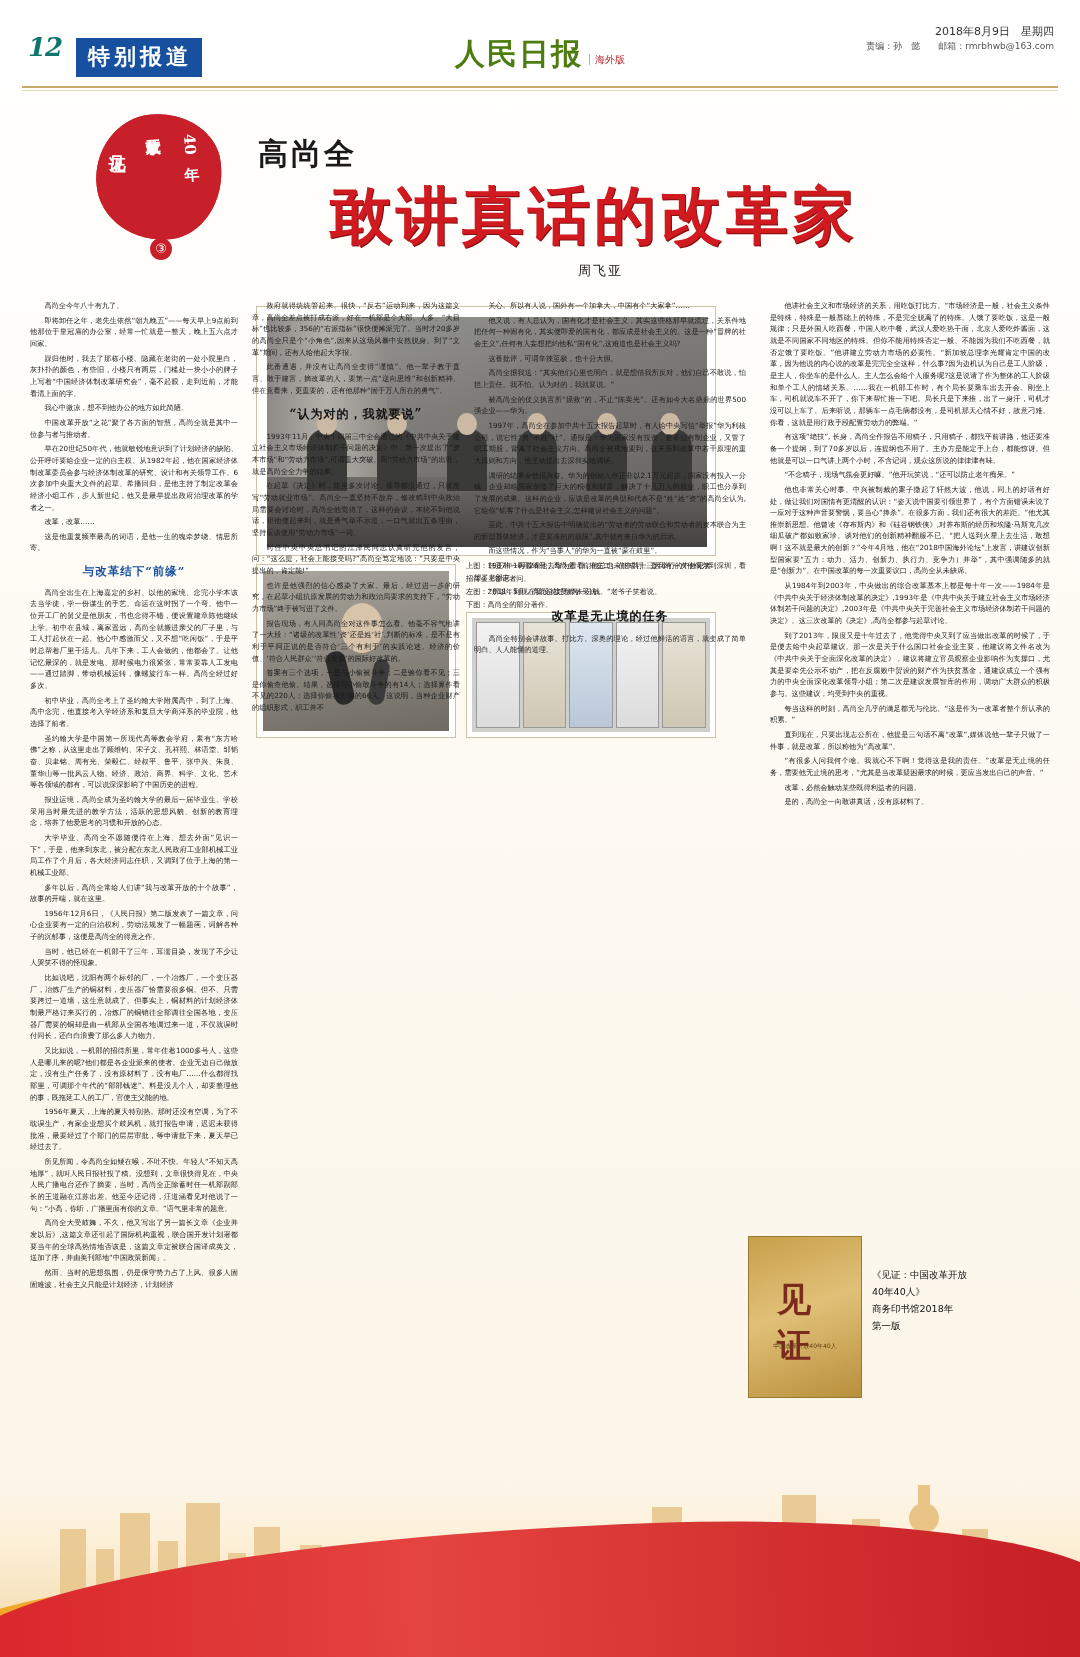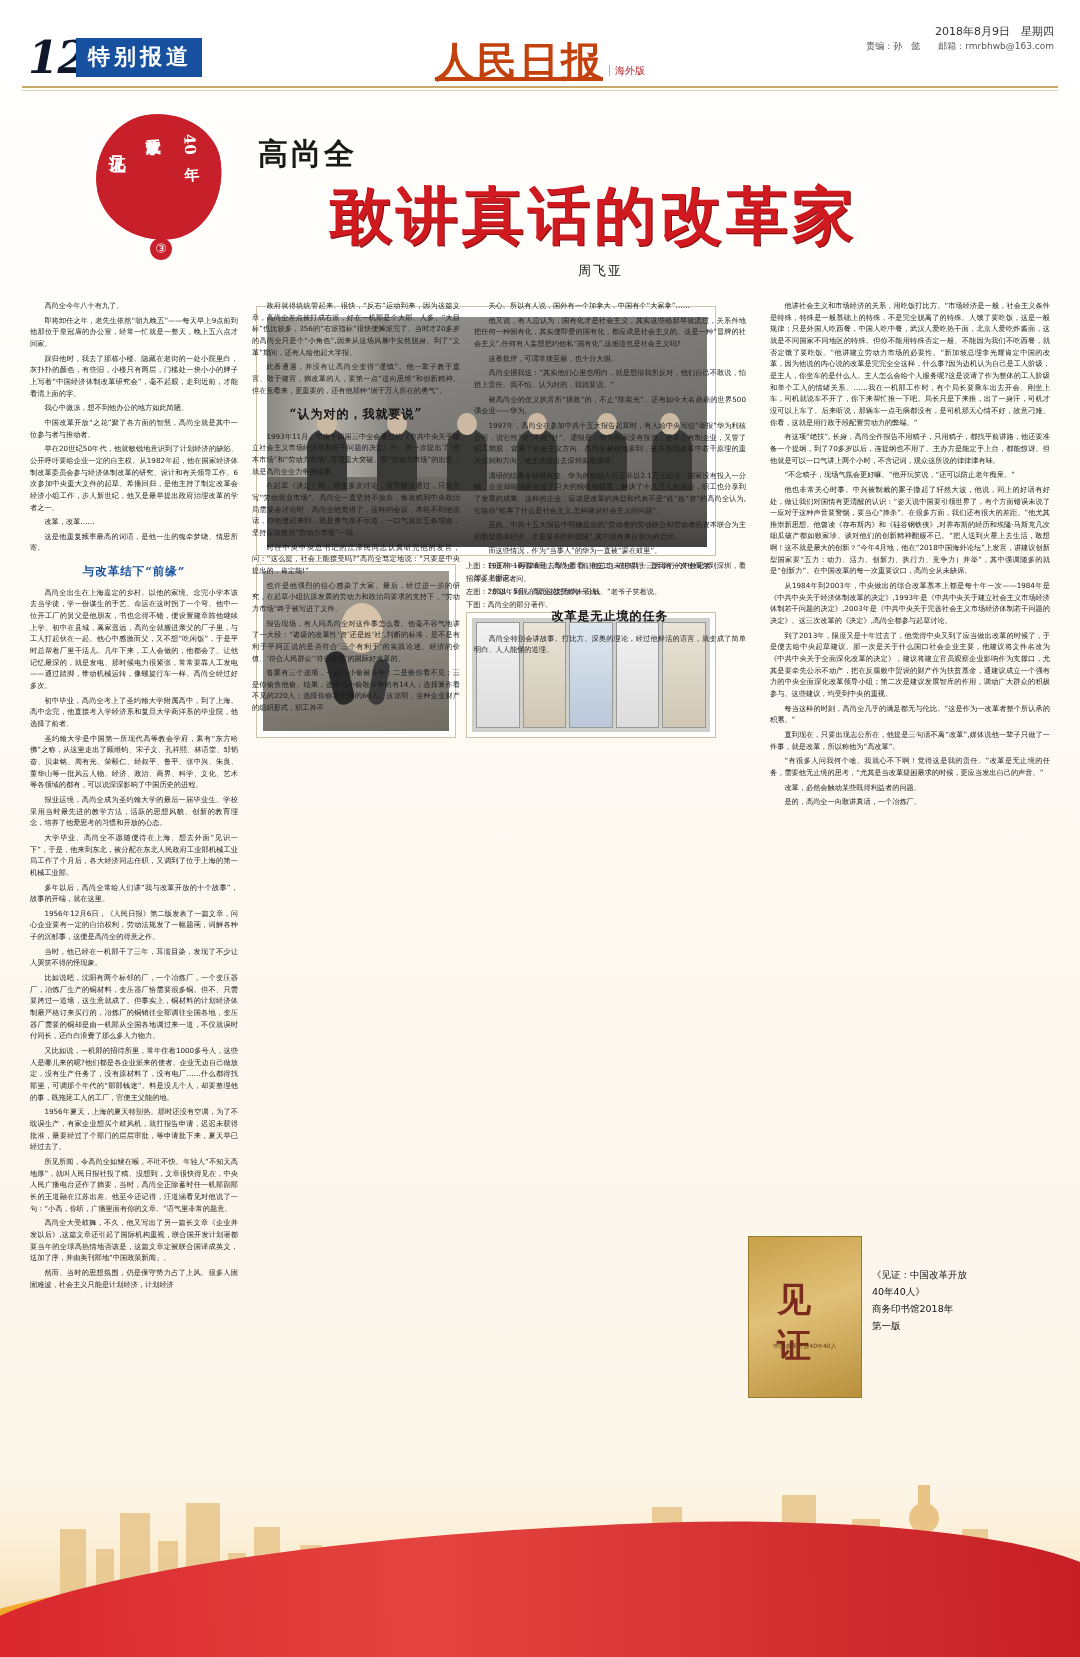--- a/index.html
+++ b/index.html
@@ -17,38 +17,38 @@
       linear-gradient(180deg,#ffffff 0%,#fffdf8 25%,#fdf8ef 60%,#fbf4e8 100%);
   }
   
   .masthead{
     position:absolute;left:0;right:0;top:0;height:84px;
     background:#ffffff;
   }
   .pagenum{
     position:absolute;left:28px;top:32px;
     font-family:"DejaVu Serif","Liberation Serif",serif;
-    font-size:44px;font-style:italic;font-weight:bold;color:#0f172a;
+    font-size:26px;font-style:italic;font-weight:bold;color:#0f766e;
     letter-spacing:-1px;
     text-align:right;
   }
   .section-badge{
     position:absolute;left:76px;top:38px;
     background:#17509e;color:#fff;
     font-size:22px;font-weight:bold;letter-spacing:4px;
     padding:4px 10px 5px 12px;
     font-family:"DejaVu Sans","Liberation Sans",sans-serif;
   }
   .nameplate{
     position:absolute;left:50%;transform:translateX(-50%);top:34px;
     text-align:center;white-space:nowrap;
   }
   .nameplate .cn{
     font-family:"DejaVu Serif","Liberation Serif",serif;
-    font-size:40px;font-weight:bold;color:#c2410c;letter-spacing:2px;text-decoration:underline;
+    font-size:30px;font-weight:bold;color:#4d7c0f;letter-spacing:2px;
   }
   .nameplate .ov{
     display:inline-block;margin-left:6px;vertical-align:middle;
     font-size:10px;color:#b6232a;line-height:1.1;
     border-left:1px solid #d8a6a6;padding-left:5px;
   }
   .dateline{
     position:absolute;right:26px;top:23px;text-align:right;
     font-size:10px;color:#333;line-height:1.55;
   }
@@ -377,21 +377,21 @@
         <p>他讲社会主义和市场经济的关系，用吃饭打比方。“市场经济是一般，社会主义条件是特殊，特殊是一般基础上的特殊，不是完全脱离了的特殊。人饿了要吃饭，这是一般规律；只是外国人吃西餐，中国人吃中餐，武汉人爱吃热干面，北京人爱吃炸酱面，这就是不同国家不同地区的特殊。但你不能用特殊否定一般、不能因为我们不吃西餐，就否定饿了要吃饭。”他讲建立劳动力市场的必要性。“新加坡总理李光耀肯定中国的改革，因为他说的内心说的改革是完完全全这样，什么事?因为边机认为自己是工人阶级，是主人，你坐车的是什么人。主人怎么会给个人服务呢?这是说请了作为整体的工人阶级和单个工人的情绪关系。……我在一机部工作时，有个局长要乘车出去开会。刚坐上车，司机就说车不开了，你下来帮忙推一下吧。局长只是下来推，出了一身汗，司机才没可以上车了。后来听说，那辆车一点毛病都没有，是司机那天心情不好，故意刁难。你看，这就是用行政手段配置劳动力的弊端。”</p>
         <p>有这项“绝技”, 长身，高尚全作报告不用稿子，只用稿子，都找平前讲路，他还要准备一个提纲，到了70多岁以后，连提纲也不用了。主办方是能定手上台，都能惊讶。但他就是可以一口气讲上两个小时，不含记词，观众这所说的律律津有味。</p>
         <p>“不念稿子，现场气氛会更好嘛。”他开玩笑说，“还可以防止老年痴呆。”</p>
         <p>他也非常关心时事。中兴被制裁的案子撒起了轩然大波，他说，同上的好话有好处，做让我们对国情有更清醒的认识：“姿天说中国要引领世界了，有个方面错误未说了一应对于这种声音要警惕，要当心“捧杀”。在很多方面，我们还有很大的差距。”他尤其推崇新思想。他曾读《存布斯内》和《硅谷钢铁侠》,对养布斯的经历和埃隆·马斯克几次细瓜破产都如败家珍。谈对他们的创新精神翻服不已。“把人送到火星上去生活，敢想啊！这不就是最大的创新？”今年4月地，他在“2018中国海外论坛”上发言，讲建议创新型国家要“五力：动力、活力、创新力、执行力、竞争力）并举”，其中强调随多的就是“创新力”。在中国改革的每一次重要议口，高尚全从未缺席。</p>
         <p>从1984年到2003年，中央做出的综合改革基本上都是每十年一次——1984年是《中共中央关于经济体制改革的决定》,1993年是《中共中央关于建立社会主义市场经济体制若干问题的决定》,2003年是《中共中央关于完善社会主义市场经济体制若干问题的决定》。这三次改革的《决定》,高尚全都参与起草讨论。</p>
         <p>到了2013年，限度又是十年过去了，他觉得中央又到了应当做出改革的时候了，于是便去给中央起草建议。那一次是关于什么国口社会企业主要，他建议将文件名改为《中共中央关于全面深化改革的决定》，建议将建立官员观察企业影响作为支撑口，尤其是要牵先公示不动产，把在反腐败中贸设的财产作为扶贫基金，通建议成立一个强有力的中央全面深化改革领导小组；第二次是建议发展智库的作用，调动广大群众的积极参与。这些建议，均受到中央的重视。</p>
         <p>每当这样的时刻，高尚全几乎的满足都无与伦比。“这是作为一改革者整个所认承的积累。”</p>
         <p>直到现在，只要出现志公所在，他提是三句话不离“改革”,媒体说他一辈子只做了一件事，就是改革，所以称他为“高改革”。</p>
         <p>“有很多人问我何个啥。我就心不下啊！觉得这是我的责任。”改革是无止境的任务，需要他无止境的思考，“尤其是当改革疑困最求的时候，更应当发出自己的声音。”</p>
         <p>改革，必然会触动某些既得利益者的问题。</p>
-        <p>是的，高尚全一向敢讲真话，一个冶炼厂。</p>
+        <p>是的，高尚全一向敢讲真话，没有原材料了。</p>
       </div>
   </div>
 
   <div class="promo">
     <div class="cover">
       <div class="bigcn" data-bind="promo.cover_char">见证</div>
       <div class="small" data-bind="promo.cover_sub">中国改革开放40年40人</div>
     </div>
     <div class="txt">
       <div data-bind="promo.title">《见证：中国改革开放</div>

